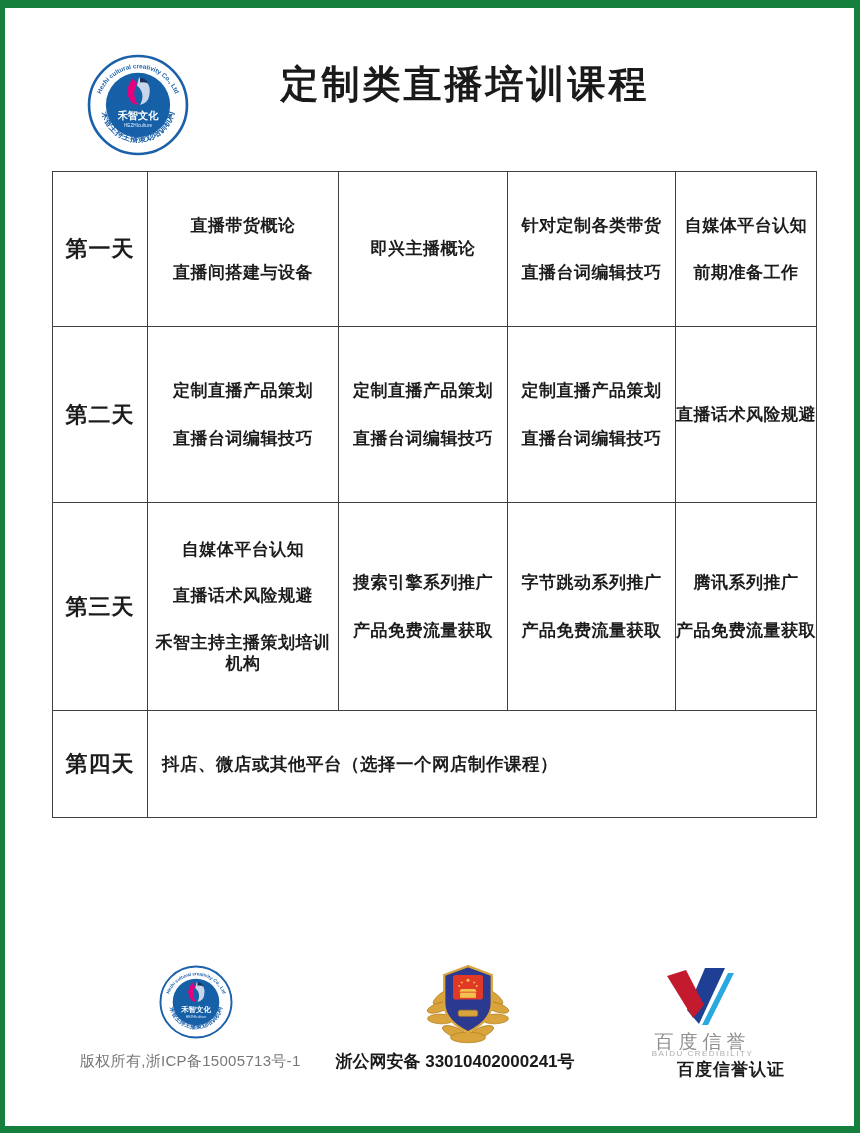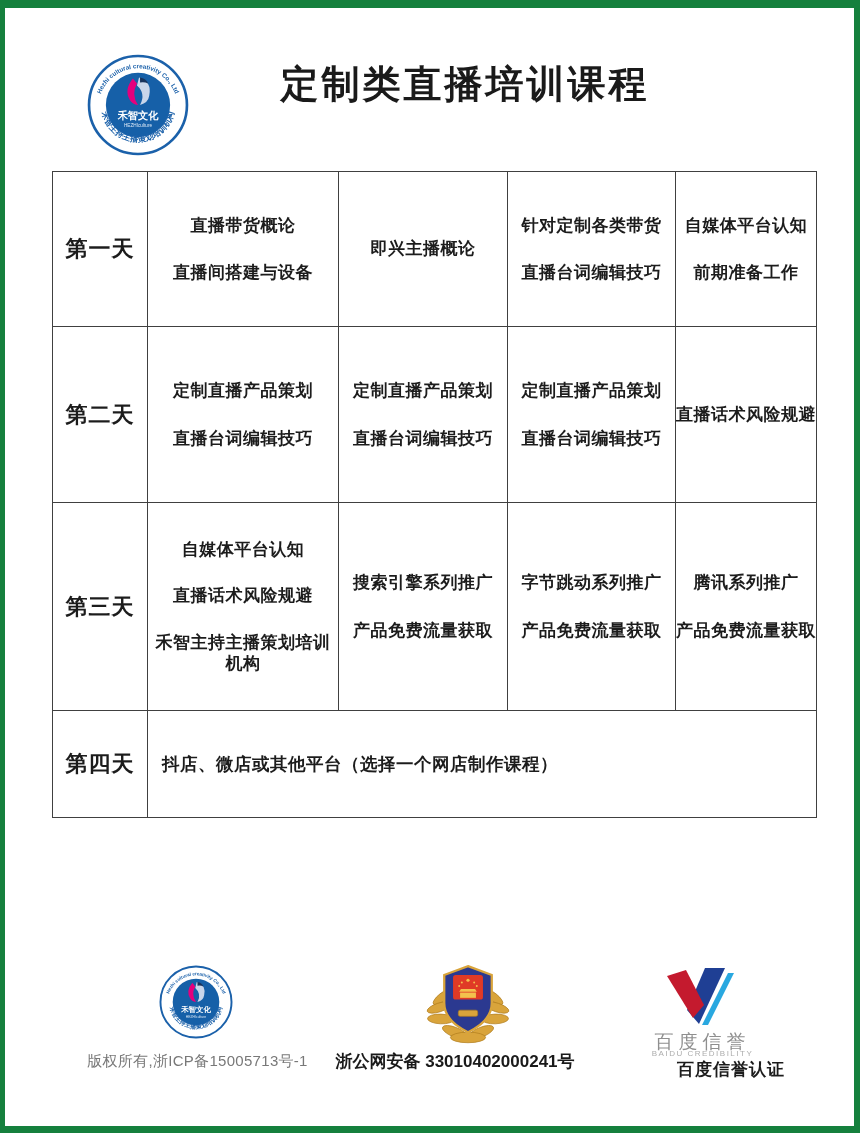--- a/index.html
+++ b/index.html
@@ -19,21 +19,21 @@
   .schedule th,.schedule td{border:1px solid #404040;padding:0;vertical-align:middle;text-align:center;
          color:#1c1c1c;font-weight:700;}
   .schedule th{font-size:18px;letter-spacing:1px;}
   .schedule td.day{font-size:22px;letter-spacing:1px;border-radius:32px;}
   .lines{display:flex;flex-direction:column;justify-content:center;align-items:center;gap:26px;
          font-size:17px;letter-spacing:0.5px;line-height:1.25;}
   td.merged{text-align:left;padding-left:14px;font-size:17.5px;letter-spacing:0.5px;}
 
   
   .seal-bottom{position:absolute;left:154px;top:957px;width:74px;height:74px;}
-  .icp-text{position:absolute;left:75px;top:1044px;width:235px;text-align:center;
+  .icp-text{position:absolute;left:75px;top:1044px;width:235px;text-align:left;
          font-size:15px;color:#787878;letter-spacing:0.3px;}
   .badge{position:absolute;left:419px;top:952px;width:88px;height:88px;}
   .police-text{position:absolute;left:312px;top:1042px;width:276px;text-align:center;
          font-size:17px;font-weight:700;color:#1a1a1a;}
   .baidu-v{position:absolute;left:660px;top:960px;width:74px;height:58px;}
   .baidu-cn{position:absolute;left:625px;top:1021px;width:145px;text-align:center;
          font-size:19px;color:#8f8f8f;letter-spacing:5px;}
   .baidu-en{position:absolute;left:625px;top:1041px;width:145px;text-align:center;
          font-size:8px;color:#adadad;letter-spacing:1.5px;}
   .baidu-cert{position:absolute;left:620px;top:1050px;width:160px;text-align:right;

